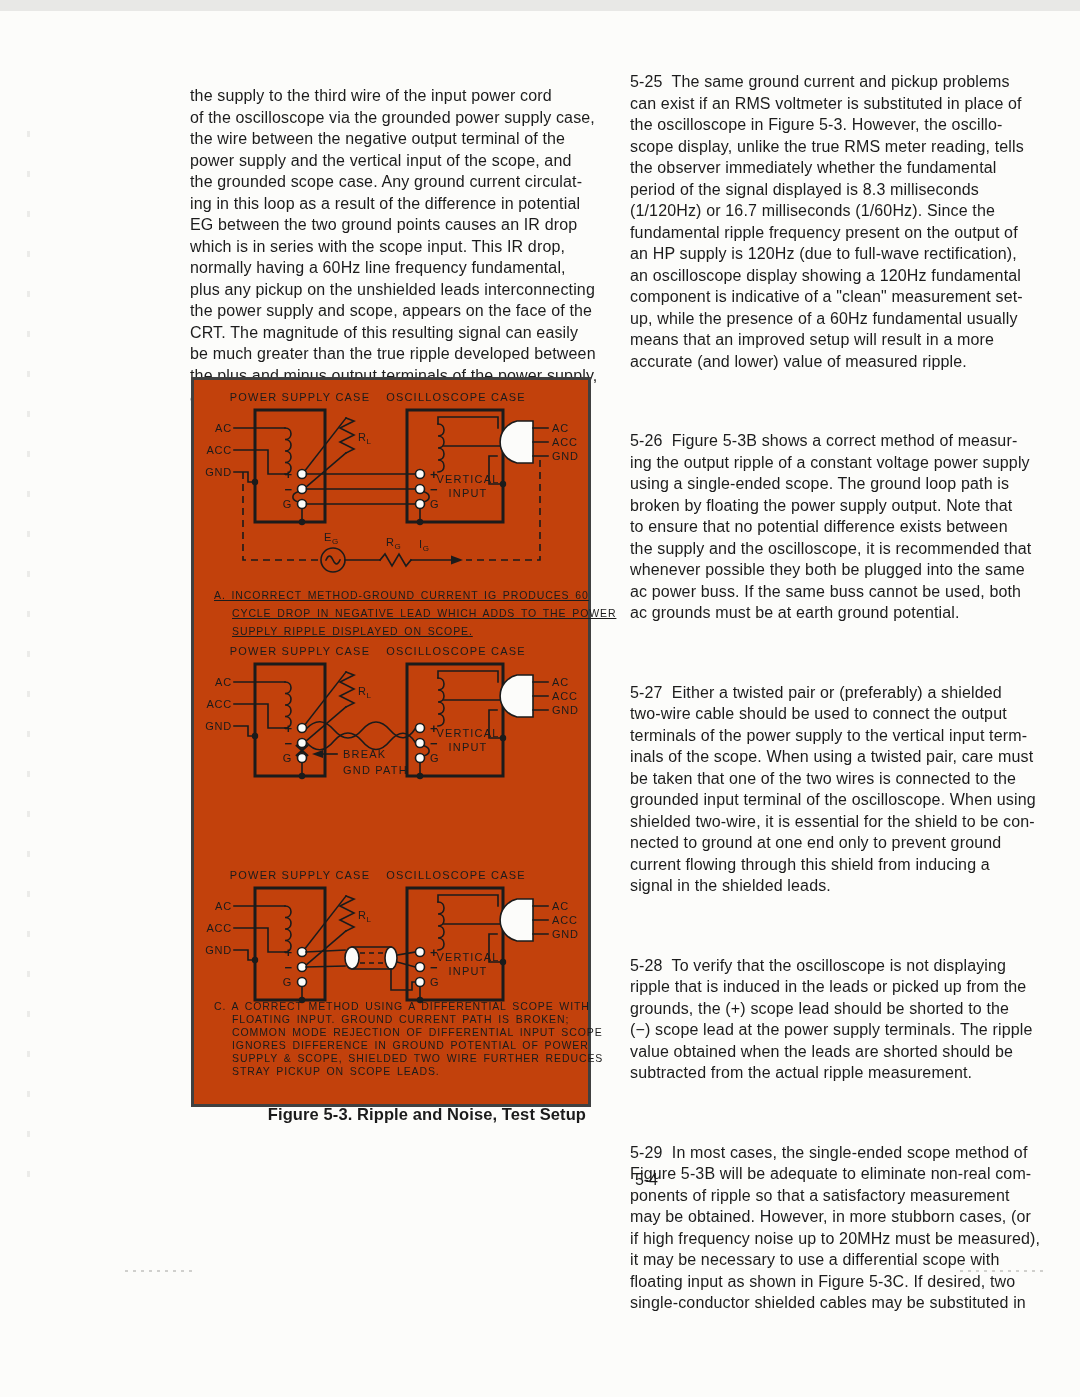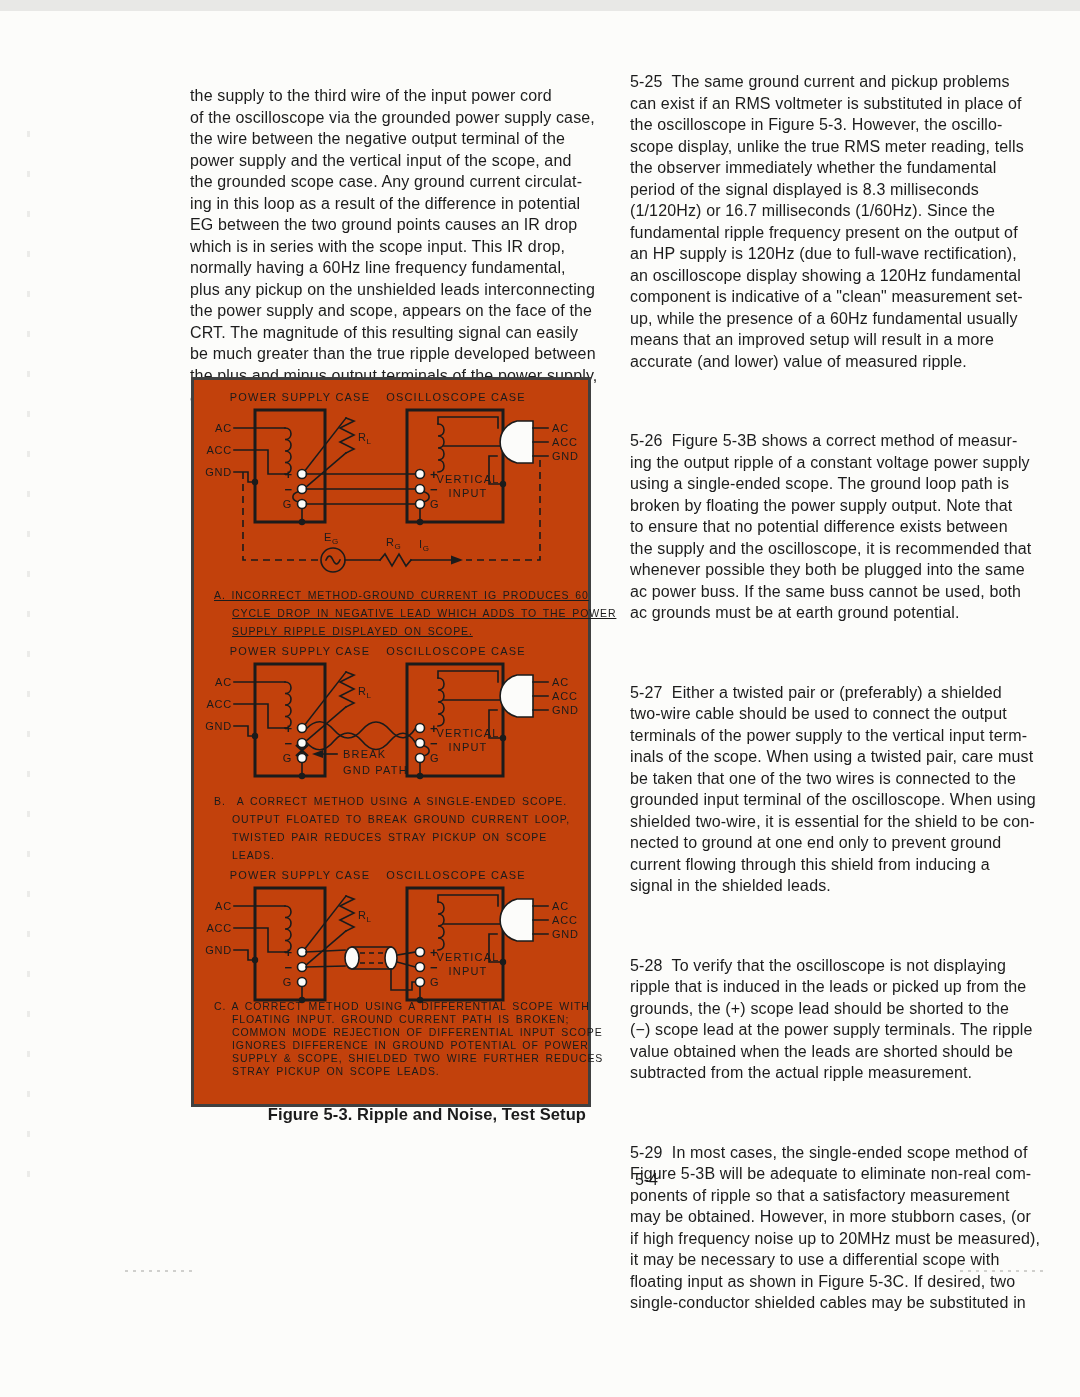--- a/index.html
+++ b/index.html
@@ -285,24 +285,20 @@
         <circle class="term" cx="220" cy="116" r="4.5"></circle>
         <circle class="dot" cx="220" cy="134" r="3.2"></circle>
         <text class="t-term" x="230" y="91">+</text>
         <text class="t-term" x="230" y="106">−</text>
         <text class="t-small" x="230" y="120">G</text>
         <text class="t-case" x="268" y="95" text-anchor="middle">VERTICAL</text>
         <text class="t-case" x="268" y="109" text-anchor="middle">INPUT</text>
       </g>
     </svg>
 
-    <div class="fig-caption" id="caption-b">B.  A CORRECT METHOD USING A SINGLE-ENDED SCOPE.
-OUTPUT FLOATED TO BREAK GROUND CURRENT LOOP,
-TWISTED PAIR REDUCES STRAY PICKUP ON SCOPE
-LEADS.</div>
 
     <svg class="diag" id="diagram-c" viewBox="0 0 380 140">
       <text class="t-case" x="100" y="13" text-anchor="middle">POWER SUPPLY CASE</text>
       <text class="t-case" x="256" y="13" text-anchor="middle">OSCILLOSCOPE CASE</text>
 
       <g>
         <rect class="cbox" x="55" y="22" width="70" height="112"></rect>
         <path class="w" d="M34,40 H85"></path>
         <path class="w" d="M34,62 H68 V86 H85"></path>
         <path class="w" d="M34,84 H48 V94 H55"></path>

